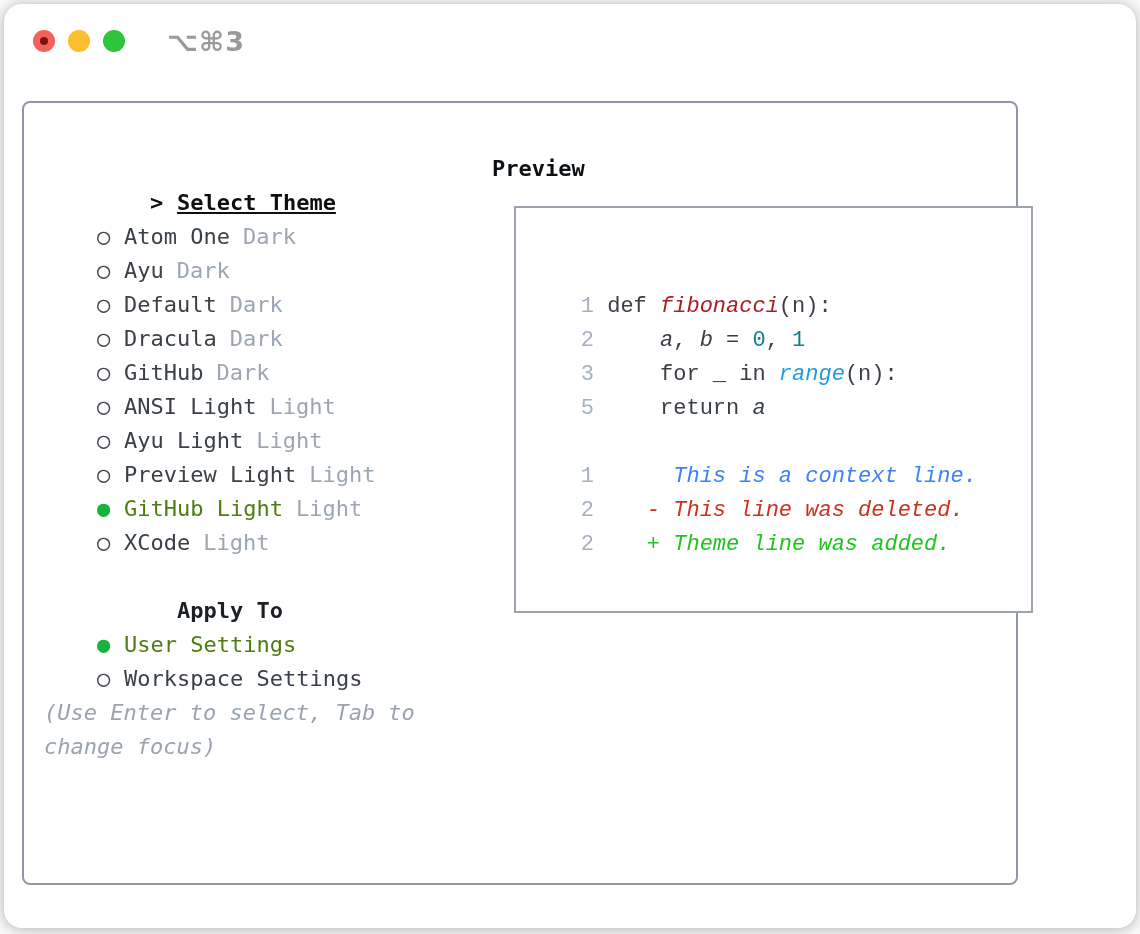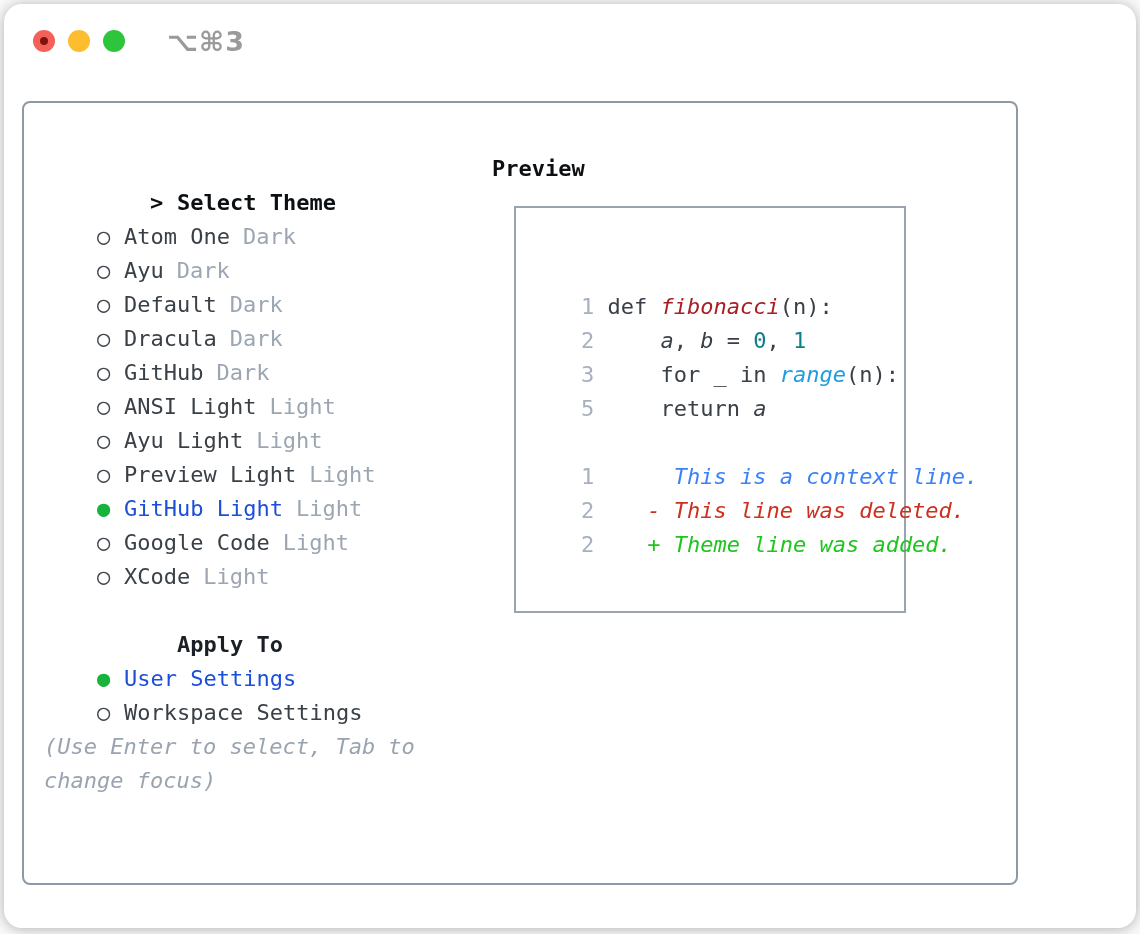--- a/index.html
+++ b/index.html
@@ -32,40 +32,40 @@
     background:#ffffff;
   }
   
   .left-col {
     position:absolute; left:20px; top:49px; width:445px;
     font-size:22px; line-height:34px; color:#3a4047;
   }
   .row { height:34px; white-space:pre; }
   .prefix { display:inline-block; width:27px; }
   .arrow { color:#0d1013; font-weight:700; }
-  .hdr { font-weight:700; color:#0d1013; }
+  .hdr { font-weight:700; color:#0d1013;text-decoration:underline; }
   .subhdr { font-weight:600; color:#1b2026; }
   .bullet { display:inline-block; width:27px; color:#41474e; }
   .bullet.sel { color:#17b33c; }
-  .name.sel { color:#1d4ed8; }
+  .name.sel { color:#4d7c0f; }
   .tag { color:#9ba6b2; margin-left:13px; }
   .gap-row { height:34px; }
   .hint {
     margin-top:34px; width:435px; color:#9aa4b0;
     font-style:italic; white-space:normal; line-height:34px;
   }
   
   .preview-label {
     position:absolute; left:468px; top:49px; height:34px; line-height:34px;
     font-size:22px; font-weight:700; color:#0d1013;
   }
   .preview-box {
-    position:absolute; left:490px; top:103px; width:392px; height:407px;
+    position:absolute; left:490px; top:103px; width:519px; height:407px;
     border:2px solid #9aa3ae; box-sizing:border-box; background:#ffffff;
-    padding:48px 0 0 12px; font-size:22px; line-height:34px;
+    padding:48px 0 0 12px; font-size:22px; line-height:34px;font-family:Liberation Mono, monospace;
   }
   .code-line { height:34px; white-space:pre; }
   .ln { color:#a6b0bf; }
   .tk-plain   { color:#3a4047; }
   .tk-func    { color:#a81e23; font-style:italic; }
   .tk-num     { color:#0e7f86; }
   .tk-builtin { color:#1f9dde; font-style:italic; }
   .tk-var     { color:#3a4047; font-style:italic; }
   .tk-context { color:#3b82f6; font-style:italic; }
   .tk-deleted { color:#cc3120; font-style:italic; }
@@ -120,23 +120,20 @@
   </div>
 
   <div class="row">
     <span class="bullet">○</span><span class="name">Preview Light</span><span class="tag">Light</span>
   </div>
 
   <div class="row">
     <span class="bullet sel">●</span><span class="name sel">GitHub Light</span><span class="tag">Light</span>
   </div>
 
-  <div class="row">
-    <span class="bullet">○</span><span class="name">Google Code</span><span class="tag">Light</span>
-  </div>
 
   <div class="row">
     <span class="bullet">○</span><span class="name">XCode</span><span class="tag">Light</span>
   </div>
 </div>
       <div class="gap-row"></div>
       <div class="row">
         <span class="prefix"></span><span class="subhdr">Apply To</span>
       </div>
       <div id="apply-list">

